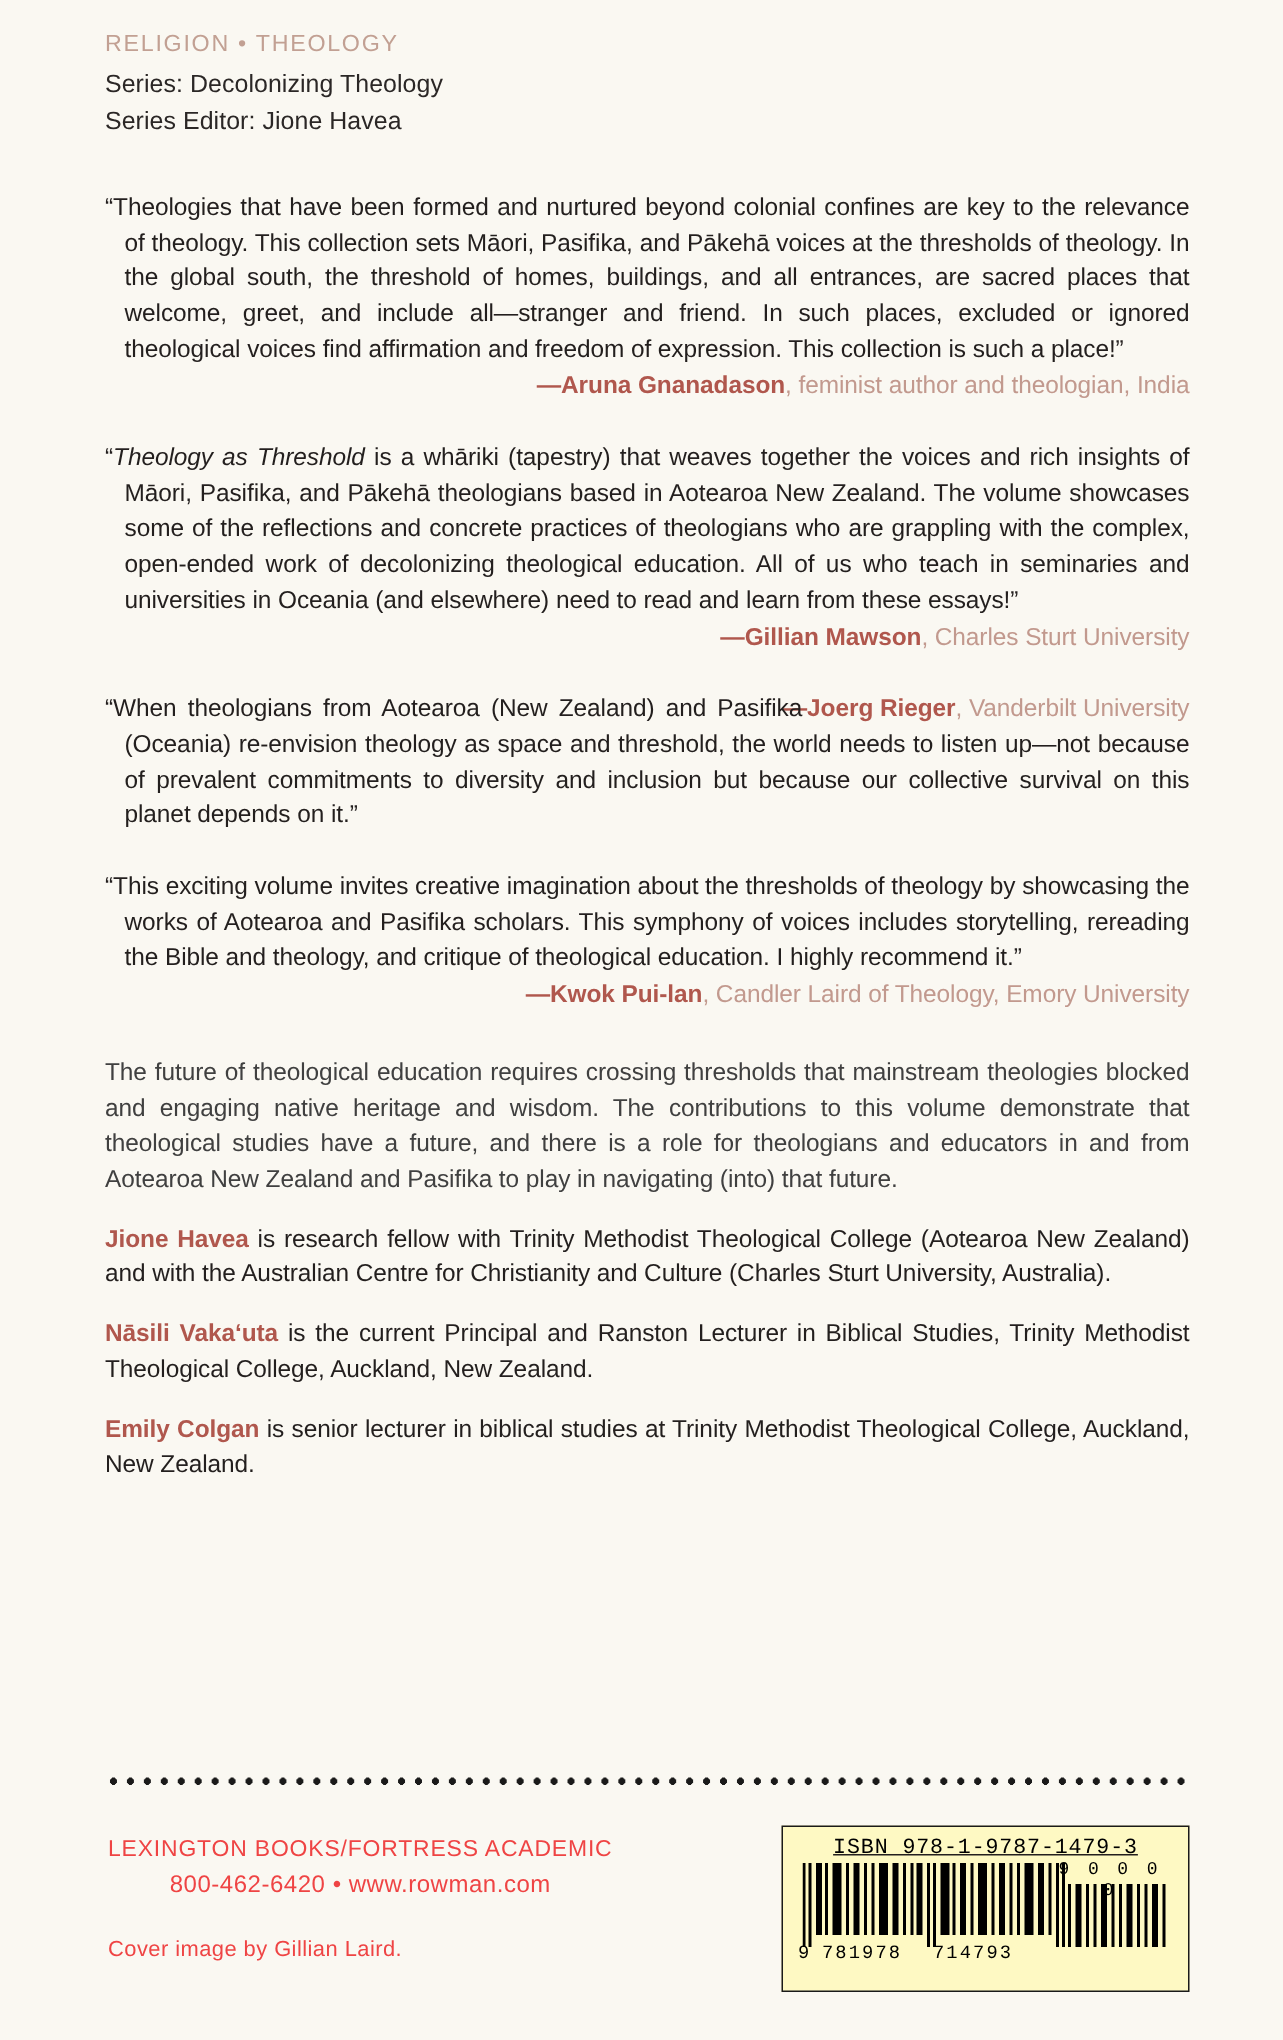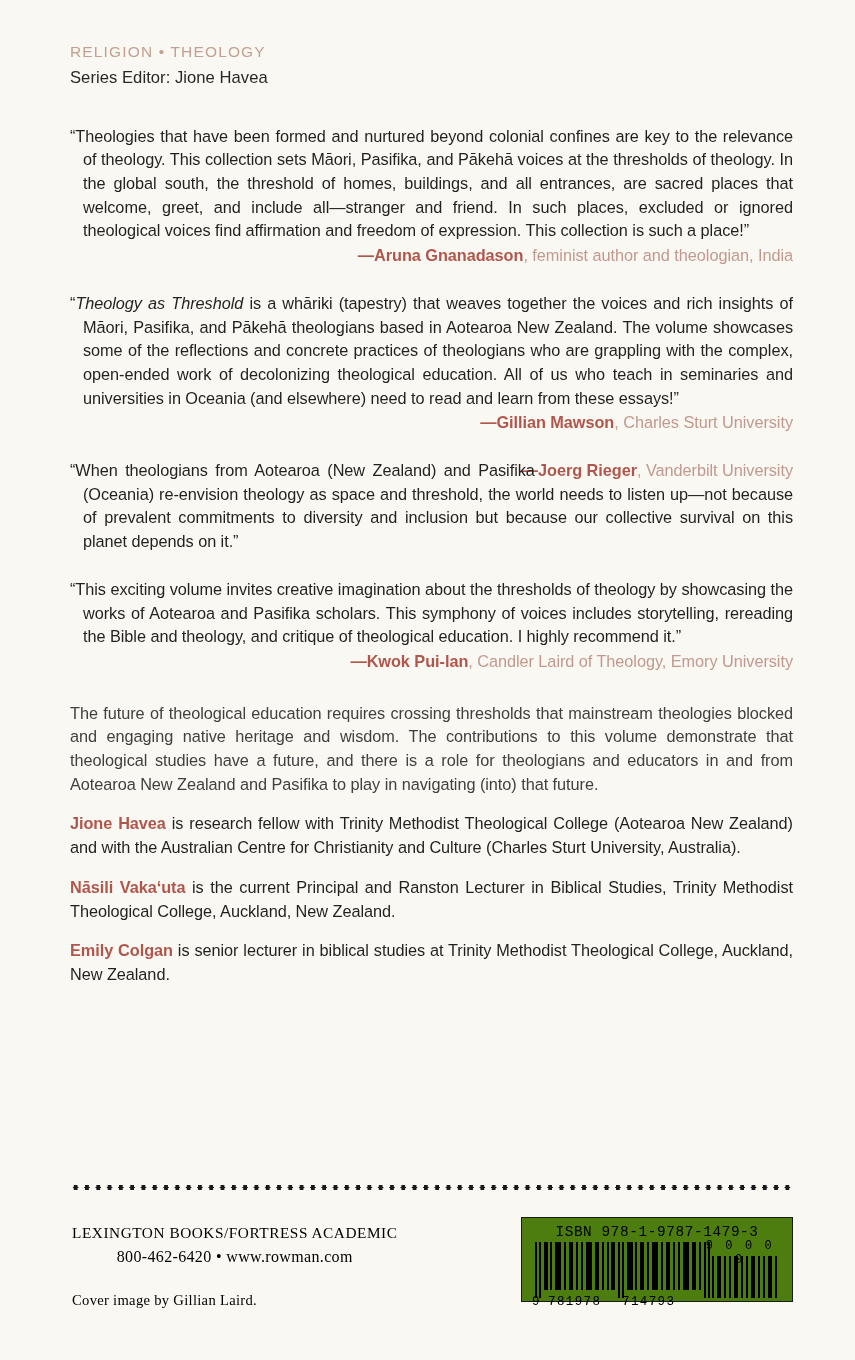--- a/index.html
+++ b/index.html
@@ -13,21 +13,21 @@
     font-family: "Liberation Sans", sans-serif;
     color: #231f1e;
     overflow: hidden;
   }
   .cover {
     position: relative;
     width: 855px;
     height: 1360px;
     background: #faf8f2;
     box-sizing: border-box;
-    padding: 42px 62px 0 70px;
+    padding: 20px 62px 0 70px;
   }
 
   
   .category {
     font-size: 15.5px;
     letter-spacing: 1.15px;
     color: #c2a093;
     font-weight: 400;
     margin: 0 0 5px 0;
     line-height: 1.25;
@@ -110,22 +110,22 @@
     background-size: 11.3px 5px;
     background-repeat: repeat-x;
     background-position: 0 center;
   }
 
   
   .footer {
     position: absolute;
     left: 72px;
     top: 1222px;
-    font-family: Liberation Serif, serif;
-    color: #000000;
+    font-family: Liberation Sans, sans-serif;
+    color: #ef4444;
   }
   .pub-name {
     font-size: 15.3px;
     letter-spacing: 0.55px;
     line-height: 1.48;
     white-space: nowrap;
   }
   .pub-contact {
     font-size: 16px;
     letter-spacing: 0.35px;
@@ -139,25 +139,26 @@
     letter-spacing: 0.3px;
     white-space: nowrap;
   }
 
   
   .barcode-box {
     position: absolute;
     right: 62px;
     top: 1217px;
     width: 272px;
-    height: 85px;
-    background: #4d7c0f;
+    height: 111px;
+    background: #fef9c3;
     border: 1.5px solid #1a1a1a;
     box-sizing: border-box;
     padding: 5px 10px 3px 10px;
+    text-decoration: underline;
   }
   .isbn-text {
     font-family: "Liberation Mono", monospace;
     font-size: 14.4px;
     letter-spacing: 0.6px;
     text-align: center;
     color: #000;
     margin-top: 1px;
     margin-bottom: 2px;
   }
@@ -205,20 +206,21 @@
   .ean-digits .grpR { position: absolute; left: 90px; }
   .clear { clear: both; }
 </style>
 </head>
 <body>
 
 <div class="cover">
 
   <div>
     <div class="category">RELIGION • THEOLOGY</div>
+    <div class="series-line">Series: Decolonizing Theology</div>
     <div class="series-line">Series Editor: Jione Havea</div>
   </div>
 
   <div class="blurb first">
     <p class="hang">“Theologies that have been formed and nurtured beyond colonial confines are key to the relevance of theology. This collection sets Māori, Pasifika, and Pākehā voices at the thresholds of theology. In the global south, the threshold of homes, buildings, and all entrances, are sacred places that welcome, greet, and include all—stranger and friend. In such places, excluded or ignored theological voices find affirmation and freedom of expression. This collection is such a place!”</p>
     <div class="attrib-line">
       <span class="attrib-name">—</span><span class="attrib-name">Aruna Gnanadason</span><span class="attrib-org">, feminist author and theologian, India</span>
     </div>
   </div>
 

